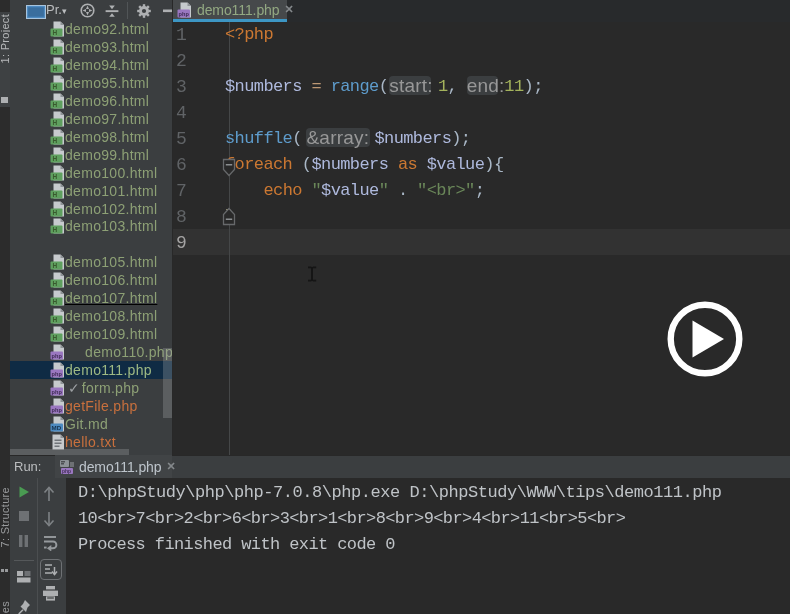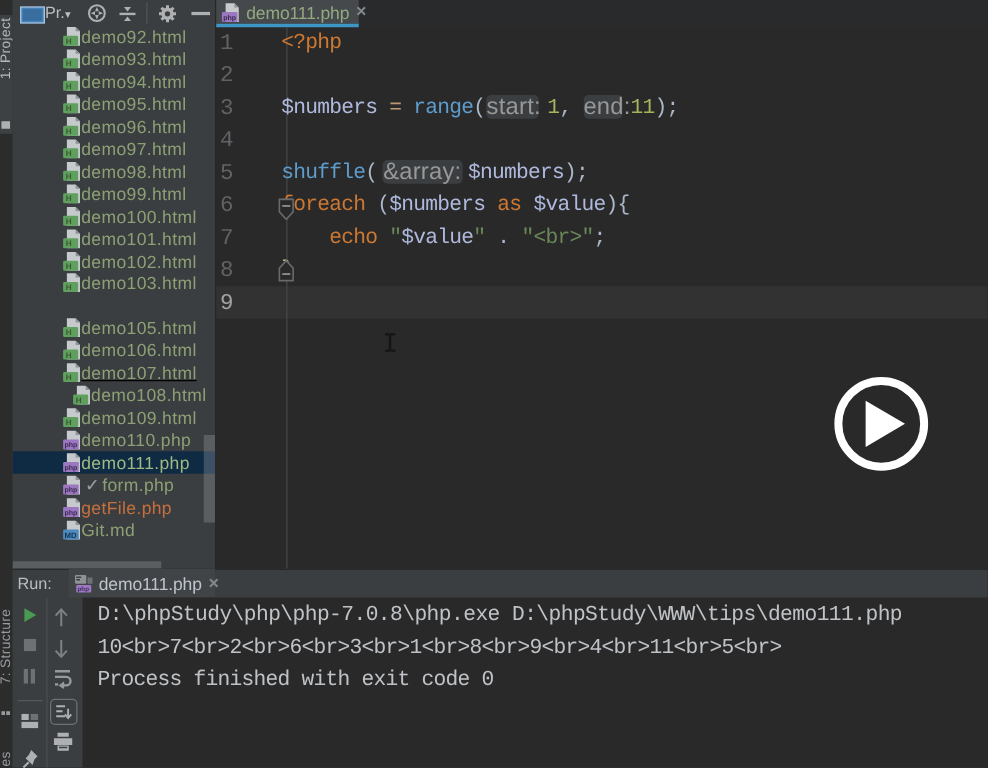--- a/index.html
+++ b/index.html
@@ -2,21 +2,21 @@
 <html><head><meta charset="utf-8"><style>
 *{margin:0;padding:0;box-sizing:border-box}
 html,body{width:790px;height:614px;overflow:hidden;background:#292929;font-family:"Liberation Sans",sans-serif}
 #root{position:absolute;inset:0;width:790px;height:614px}
 
 #strip{position:absolute;left:0;top:0;width:10px;height:614px;background:#2c2c2c}
 #projbtn{position:absolute;left:0;top:12px;width:10px;height:95px;background:#3e4143}
 .vlabel{position:absolute;writing-mode:vertical-rl;transform:rotate(180deg);font-size:11px;color:#b6b8ba;letter-spacing:0.3px}
 
 #proj{position:absolute;left:10px;top:0;width:163px;height:455px;background:#3b3e40;overflow:hidden}
-#ptools{position:absolute;left:2px;top:0;width:178px;height:21px}
+#ptools{position:absolute;left:12px;top:0;width:178px;height:21px}
 .trow{position:absolute;left:0;width:163px;height:18px;display:flex;align-items:center}
 .trow.sel{background:#0f2b44}
 .ticon{width:16px;height:16px;margin-left:40px;flex:none;display:inline-block}
 .tlabel{font-size:14px;letter-spacing:0.3px;margin-left:-1px;white-space:pre}
 .chk{color:#9da0a3;font-size:14px;margin-left:2px;margin-right:3px}
 #vscroll{position:absolute;left:153px;top:348px;width:9px;height:70px;background:rgba(166,170,173,0.30)}
 #hscroll{position:absolute;left:0px;top:449px;width:119px;height:7px;background:rgba(166,170,173,0.30)}
 
 #edtabs{position:absolute;left:173px;top:0;width:617px;height:22px;background:#282a2c}
 #edtab{position:absolute;left:0;top:0;width:114px;height:19px;background:#46494b;display:flex;align-items:center}
@@ -235,39 +235,39 @@
       </div>
 <div class="trow" style="top:289px;text-decoration:underline;">
         <span class="ticon"><svg width="16" height="16" viewBox="0 0 16 16">
             <path d="M3.5 0.5h7l3.5 3.5v11.5H3.5z" fill="#c6cacd"></path>
             <path d="M10.5 0.5l3.5 3.5h-3.5z" fill="#8d9296"></path>
             <rect x="0.5" y="7.5" width="12" height="8" rx="1" fill="#5fa05f"></rect>
             <text x="2.6" y="14.2" font-size="6.5" font-family="Liberation Sans" fill="#39592e" font-weight="bold">H</text>
           </svg></span>
         <span class="tlabel" style="color:#8da075">demo107.html</span>
       </div>
-<div class="trow" style="top:307px;justify-content:center;">
+<div class="trow" style="top:307px;">
         <span class="ticon"><svg width="16" height="16" viewBox="0 0 16 16">
             <path d="M3.5 0.5h7l3.5 3.5v11.5H3.5z" fill="#c6cacd"></path>
             <path d="M10.5 0.5l3.5 3.5h-3.5z" fill="#8d9296"></path>
             <rect x="0.5" y="7.5" width="12" height="8" rx="1" fill="#5fa05f"></rect>
             <text x="2.6" y="14.2" font-size="6.5" font-family="Liberation Sans" fill="#39592e" font-weight="bold">H</text>
           </svg></span>
         <span class="tlabel" style="color:#8da075">demo108.html</span>
       </div>
 <div class="trow" style="top:325px;">
         <span class="ticon"><svg width="16" height="16" viewBox="0 0 16 16">
             <path d="M3.5 0.5h7l3.5 3.5v11.5H3.5z" fill="#c6cacd"></path>
             <path d="M10.5 0.5l3.5 3.5h-3.5z" fill="#8d9296"></path>
             <rect x="0.5" y="7.5" width="12" height="8" rx="1" fill="#5fa05f"></rect>
             <text x="2.6" y="14.2" font-size="6.5" font-family="Liberation Sans" fill="#39592e" font-weight="bold">H</text>
           </svg></span>
         <span class="tlabel" style="color:#8da075">demo109.html</span>
       </div>
-<div class="trow" style="top:343px;">
+<div class="trow" style="top:343px;justify-content:space-between;">
         <span class="ticon"><svg width="16" height="16" viewBox="0 0 16 16">
             <path d="M3.5 0.5h7l3.5 3.5v11.5H3.5z" fill="#c6cacd"></path>
             <path d="M10.5 0.5l3.5 3.5h-3.5z" fill="#8d9296"></path>
             <rect x="0.5" y="7.5" width="12.5" height="8" rx="1" fill="#9a77c0"></rect>
             <text x="1.6" y="13.8" font-size="5.6" font-family="Liberation Sans" fill="#3d2a52" font-weight="bold">php</text>
           </svg></span>
         <span class="tlabel" style="color:#8da075">demo110.php</span>
       </div>
 <div class="trow sel" style="top:361px;">
         <span class="ticon"><svg width="16" height="16" viewBox="0 0 16 16">
@@ -298,20 +298,30 @@
         <span class="tlabel" style="color:#c8703d">getFile.php</span>
       </div>
 <div class="trow" style="top:415px;">
         <span class="ticon"><svg width="16" height="16" viewBox="0 0 16 16">
             <path d="M3.5 0.5h7l3.5 3.5v11.5H3.5z" fill="#c6cacd"></path>
             <path d="M10.5 0.5l3.5 3.5h-3.5z" fill="#8d9296"></path>
             <rect x="0.5" y="7.5" width="12.5" height="8" rx="1" fill="#4d8ac0"></rect>
             <text x="1.6" y="14" font-size="6.2" font-family="Liberation Sans" fill="#16334e" font-weight="bold">MD</text>
           </svg></span>
         <span class="tlabel" style="color:#8da075">Git.md</span>
+      </div>
+<div class="trow" style="top:433px;">
+        <span class="ticon"><svg width="16" height="16" viewBox="0 0 16 16">
+            <path d="M2.5 0.5h8l3.5 3.5v11.5H2.5z" fill="#c6cacd"></path>
+            <path d="M10.5 0.5l3.5 3.5h-3.5z" fill="#8d9296"></path>
+            <rect x="4.5" y="5.5" width="7" height="1.5" fill="#70757a"></rect>
+            <rect x="4.5" y="8.5" width="7" height="1.5" fill="#70757a"></rect>
+            <rect x="4.5" y="11.5" width="5" height="1.5" fill="#70757a"></rect>
+          </svg></span>
+        <span class="tlabel" style="color:#c8703d">hello.txt</span>
       </div>
     <div id="vscroll"></div>
     <div id="hscroll"></div>
   </div>
   <div style="position:absolute;left:172px;top:0;width:1px;height:455px;background:#282828"></div>
   <div id="edtabs">
     <div id="edtab">
         <span class="ticon"><svg width="16" height="16" viewBox="0 0 16 16">
             <path d="M3.5 0.5h7l3.5 3.5v11.5H3.5z" fill="#c6cacd"></path>
             <path d="M10.5 0.5l3.5 3.5h-3.5z" fill="#8d9296"></path>

